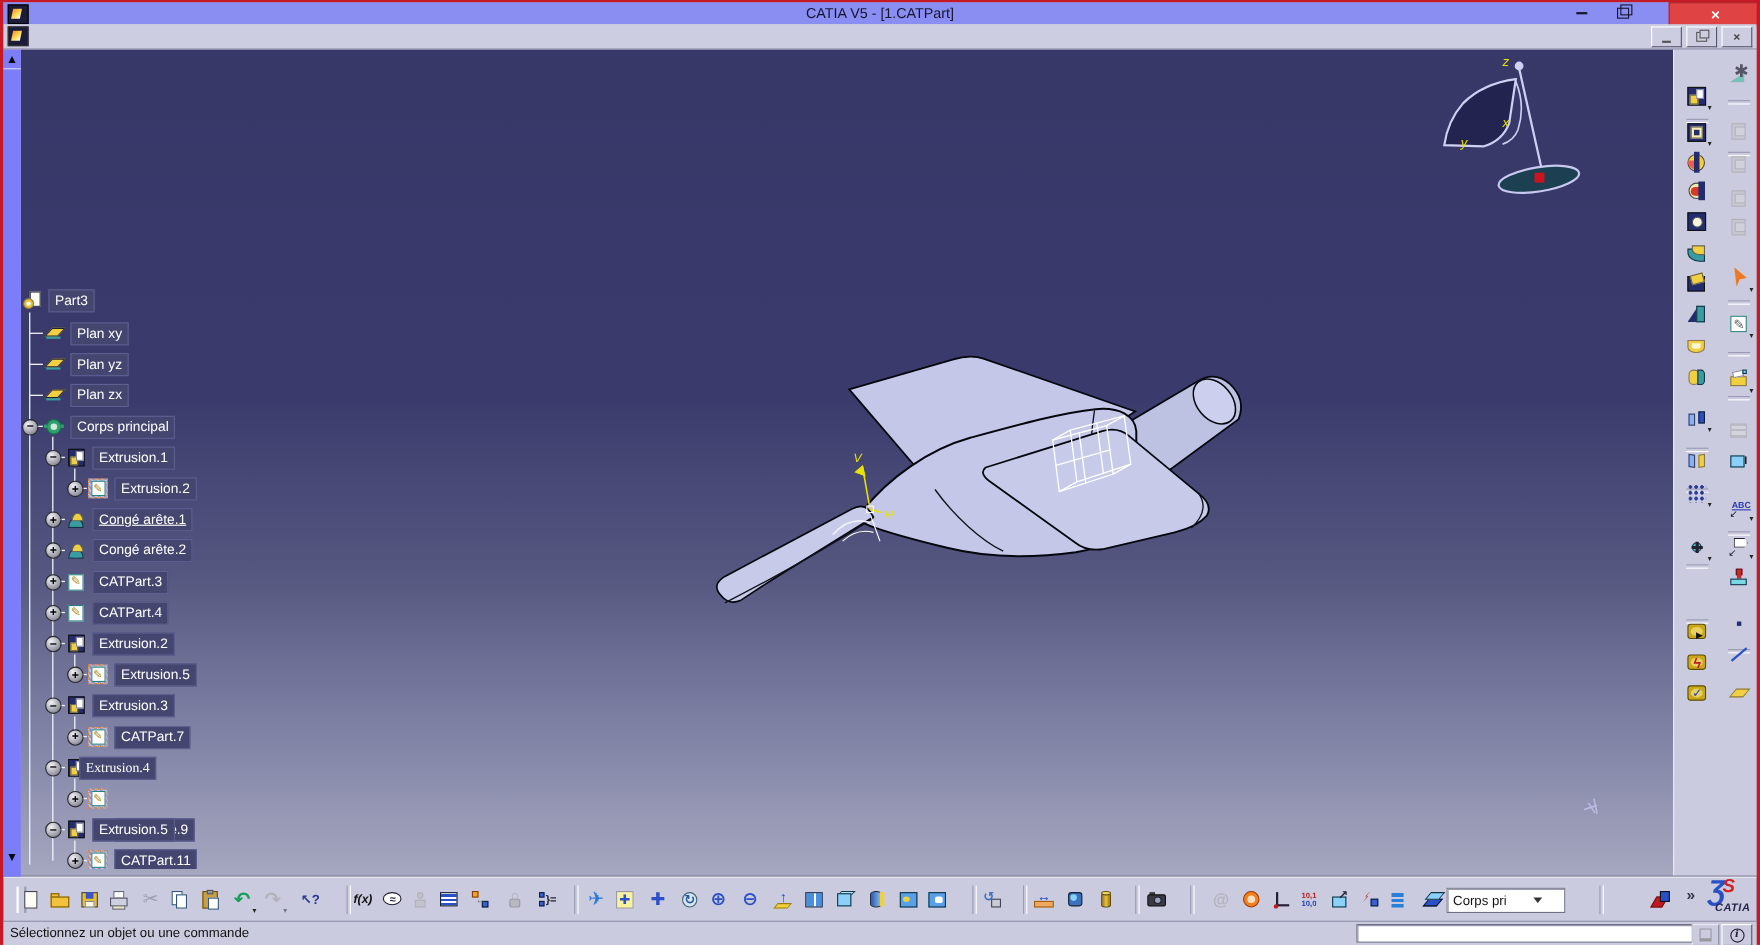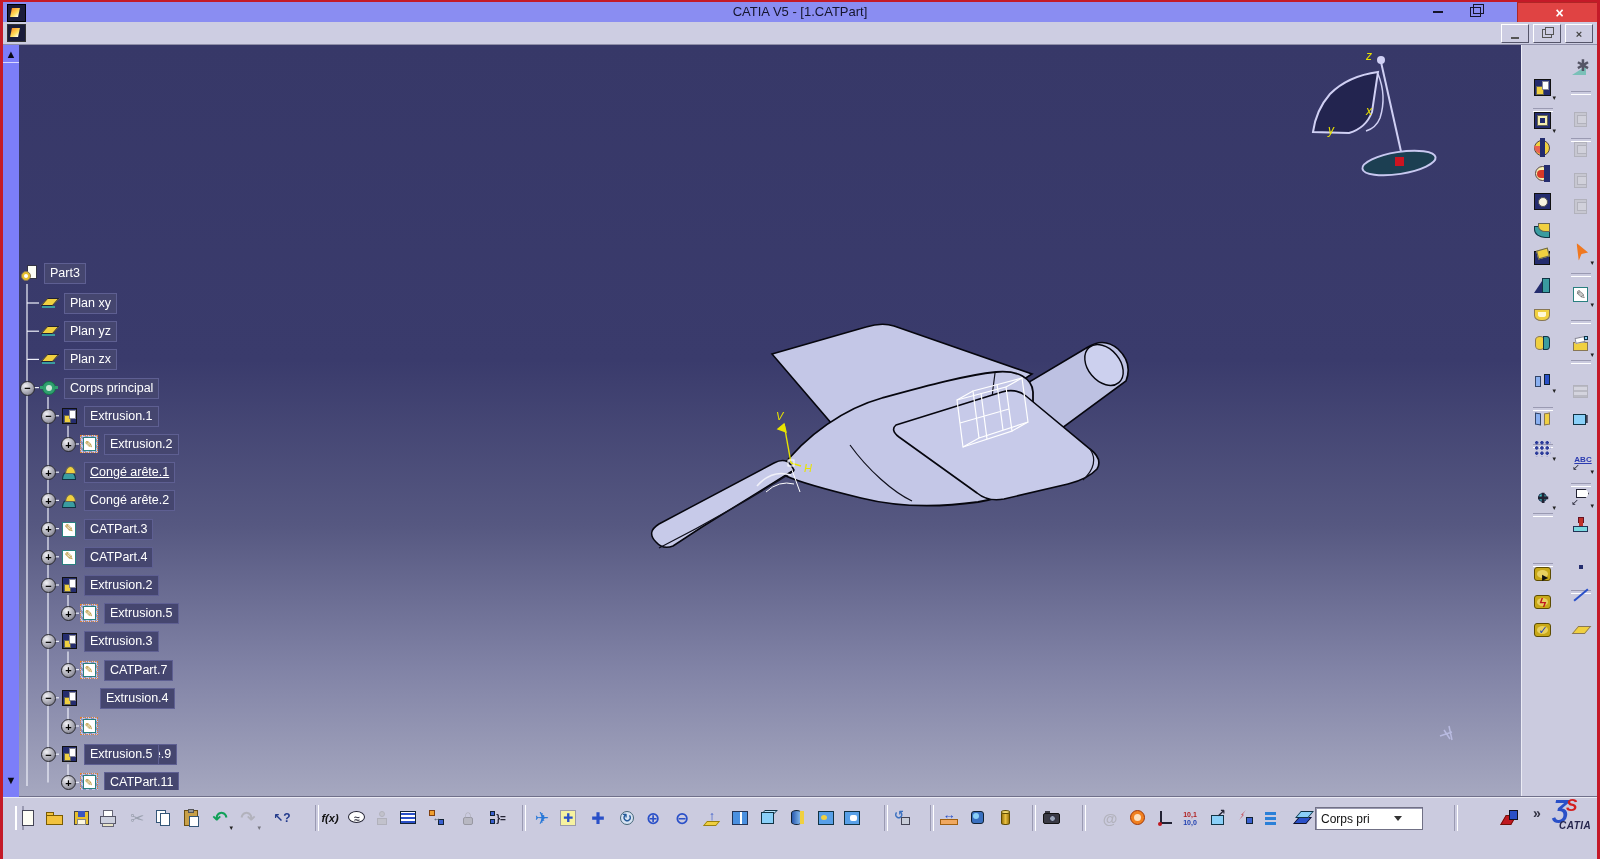--- a/index.html
+++ b/index.html
@@ -277,21 +277,21 @@
         <i class="ly" style="left: 4px; top: 8px; width: 7px; height: 8px; background: rgb(240, 208, 64); border: 1px solid rgb(102, 102, 85);"></i>
         <i class="ly" style="left: 9px; top: 3px; width: 7px; height: 9px; background: rgb(255, 255, 255); border: 1px solid rgb(136, 136, 153);"></i>
       </span><div class="tlabel" style="left: 84px; top: 631.4px;">Extrusion.3</div><span class="exp" style="left: 41px; top: 634.4px;">−</span><span class="ticon" style="left: 80px; top: 660.6px;">
         <i class="ly" style="left: 0px; top: 0px; width: 18px; height: 18px; background: repeating-linear-gradient(45deg, rgb(194, 196, 230) 0px, rgb(194, 196, 230) 2px, rgb(143, 146, 192) 2px, rgb(143, 146, 192) 4px); border: 1px dotted rgb(224, 128, 48);"></i>
         <i class="ly" style="left: 3px; top: 2px; width: 13px; height: 14px; background: rgb(255, 255, 255); border: 1px solid rgb(42, 128, 128);"></i>
         <b class="gl" style="color: rgb(176, 136, 32); font-size: 10px; font-weight: 400; transform: translate(0px, 0px);">✎</b>
       </span><div class="tlabel" style="left: 104px; top: 659.6px;">CATPart.7</div><span class="exp" style="left: 61px; top: 662.6px;">+</span><span class="ticon" style="left: 60px; top: 688.8px;">
         <i class="ly" style="left: 2px; top: 1px; width: 15px; height: 16px; background: rgb(36, 44, 110); border: 1px solid rgb(17, 17, 17);"></i>
         <i class="ly" style="left: 4px; top: 8px; width: 7px; height: 8px; background: rgb(240, 208, 64); border: 1px solid rgb(102, 102, 85);"></i>
         <i class="ly" style="left: 9px; top: 3px; width: 7px; height: 9px; background: rgb(255, 255, 255); border: 1px solid rgb(136, 136, 153);"></i>
-      </span><div class="tlabel" style="left: 100px; top: 687.8px;">Extrusion.4</div><span class="exp" style="left: 41px; top: 690.8px;">−</span><span class="ticon" style="left: 80px; top: 717px;">
+      </span><div class="tlabel" style="left: 72px; top: 687.8px; font-family: Liberation Serif, serif;">Extrusion.4</div><span class="exp" style="left: 41px; top: 690.8px;">−</span><span class="ticon" style="left: 80px; top: 717px;">
         <i class="ly" style="left: 0px; top: 0px; width: 18px; height: 18px; background: repeating-linear-gradient(45deg, rgb(194, 196, 230) 0px, rgb(194, 196, 230) 2px, rgb(143, 146, 192) 2px, rgb(143, 146, 192) 4px); border: 1px dotted rgb(224, 128, 48);"></i>
         <i class="ly" style="left: 3px; top: 2px; width: 13px; height: 14px; background: rgb(255, 255, 255); border: 1px solid rgb(42, 128, 128);"></i>
         <b class="gl" style="color: rgb(176, 136, 32); font-size: 10px; font-weight: 400; transform: translate(0px, 0px);">✎</b>
       </span><div class="tlabel" style="left: 104px; top: 744px;">Esquisse.9</div><span class="exp" style="left: 61px; top: 719px;">+</span><span class="ticon" style="left: 60px; top: 745.2px;">
         <i class="ly" style="left: 2px; top: 1px; width: 15px; height: 16px; background: rgb(36, 44, 110); border: 1px solid rgb(17, 17, 17);"></i>
         <i class="ly" style="left: 4px; top: 8px; width: 7px; height: 8px; background: rgb(240, 208, 64); border: 1px solid rgb(102, 102, 85);"></i>
         <i class="ly" style="left: 9px; top: 3px; width: 7px; height: 9px; background: rgb(255, 255, 255); border: 1px solid rgb(136, 136, 153);"></i>
       </span><div class="tlabel" style="left: 84px; top: 744.2px;">Extrusion.5</div><span class="exp" style="left: 41px; top: 747.2px;">−</span><span class="ticon" style="left: 80px; top: 773.4px;">
         <i class="ly" style="left: 0px; top: 0px; width: 18px; height: 18px; background: repeating-linear-gradient(45deg, rgb(194, 196, 230) 0px, rgb(194, 196, 230) 2px, rgb(143, 146, 192) 2px, rgb(143, 146, 192) 4px); border: 1px dotted rgb(224, 128, 48);"></i>
         <i class="ly" style="left: 3px; top: 2px; width: 13px; height: 14px; background: rgb(255, 255, 255); border: 1px solid rgb(42, 128, 128);"></i>
@@ -648,13 +648,23 @@
       <div class="vsep" style="left: 1451px;"></div>
       <span class="tbi" style="left: 1496px; top: 9px;">
         <i class="ly" style="left: 4px; top: 8px; width: 11px; height: 10px; background: rgb(192, 24, 32); border: 1px solid rgb(112, 16, 8); transform: skewX(-30deg);"></i>
         <i class="ly" style="left: 10px; top: 3px; width: 9px; height: 10px; background: rgb(42, 80, 200); border: 1px solid rgb(17, 17, 34);"></i>
       </span>
       <span class="tbi" style="left: 1523px; top: 9px;">
         <b class="gl" style="color: rgb(51, 51, 68); font-size: 14px; font-weight: 700; transform: translate(0px, -5px);">»</b>
       </span>
     </div>
 
+  <div id="statusbar">
+    <span id="status-msg">Sélectionnez un objet ou une commande</span>
+    <input id="cmd-input" type="text" style="">
+    <span class="sbtn" id="sbtn-dlg">
+        <i></i>
+      </span>
+    <span class="sbtn" id="sbtn-info">
+        <i>i</i>
+      </span>
+  </div>
 </div>
 
 </body></html>

